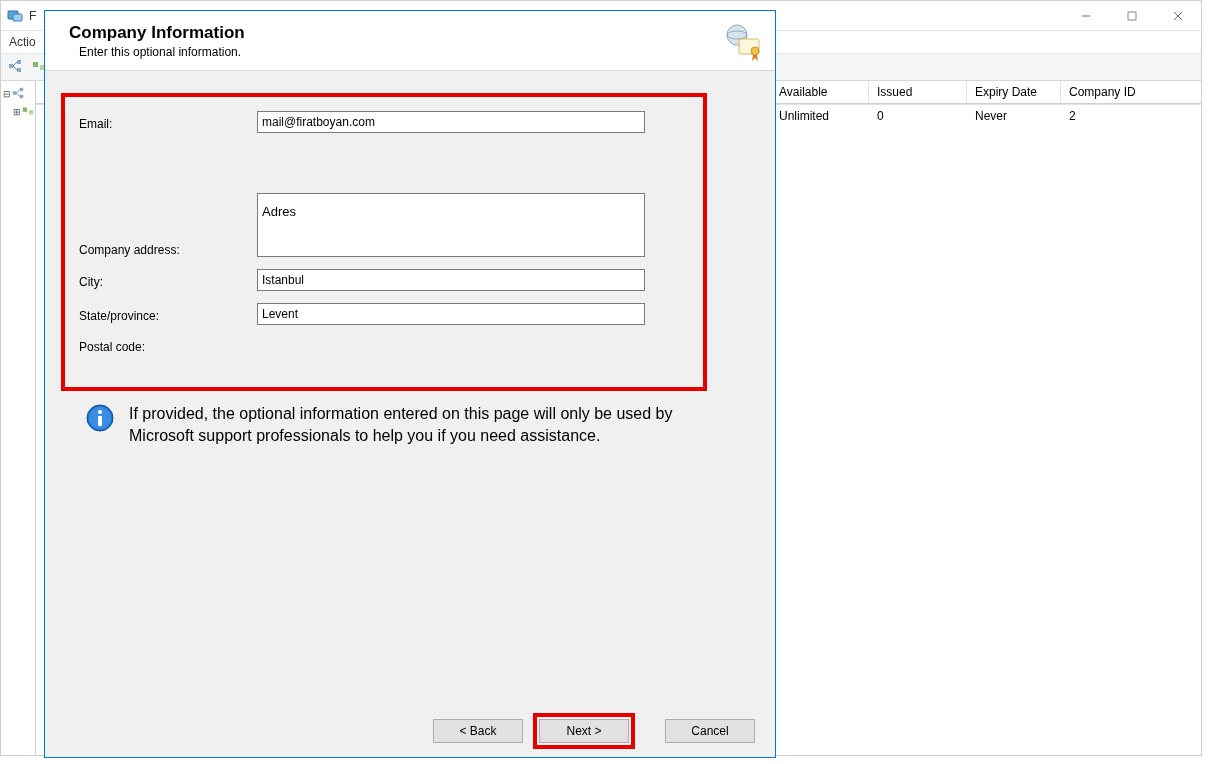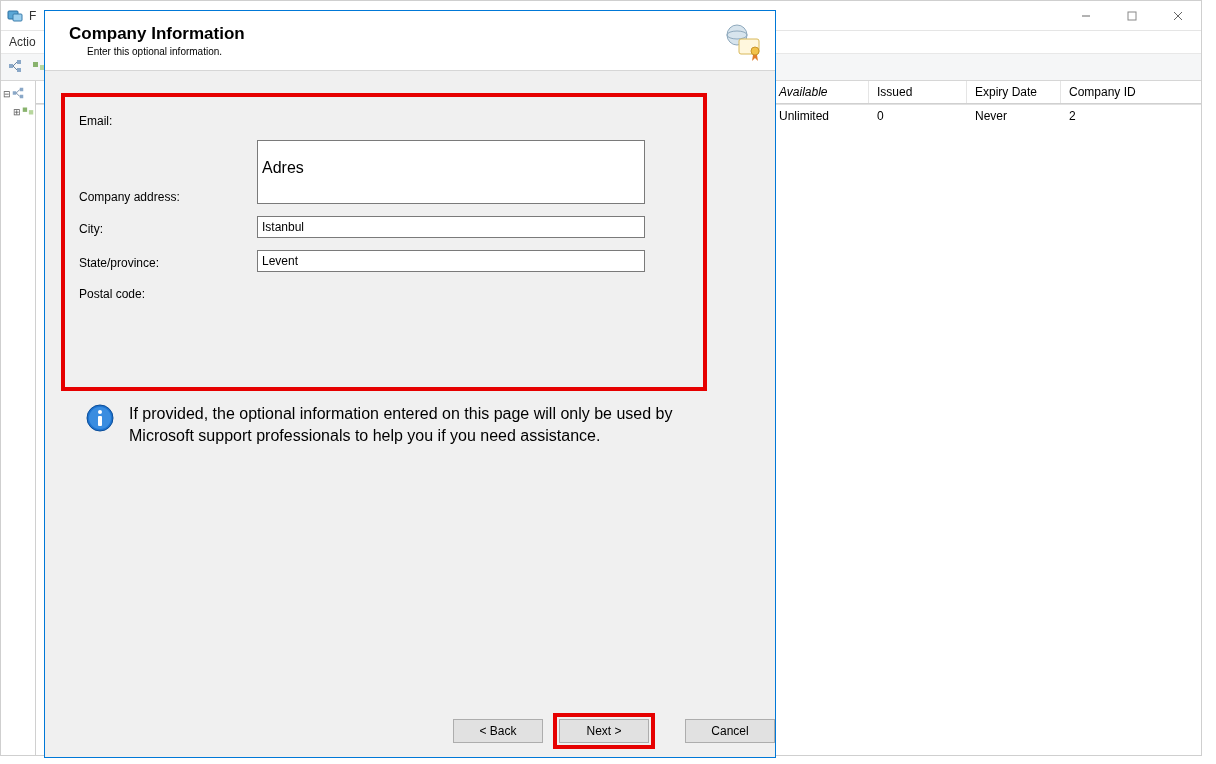--- a/index.html
+++ b/index.html
@@ -152,22 +152,22 @@
     padding: 8px 18px 8px 24px;
     display: flex;
     align-items: center;
     position: relative;
   }
   .wizard-header .heading {
     font-weight: bold;
     font-size: 17px;
   }
   .wizard-header .subheading {
-    font-size: 10px;
-    margin-left: 18px;
+    font-size: 12px;
+    margin-left: 10px;
     margin-top: 2px;
   }
   .wizard-header-icon {
     position: absolute;
     right: 12px;
     top: 10px;
     width: 40px; height: 40px;
   }
   .wizard-body {
     flex: 1;
@@ -213,24 +213,25 @@
   }
   .text-input.focus {
     border: 1px solid #0078d7;
   }
   .text-area {
     width: 388px;
     height: 64px;
     border: 1px solid #7a7a7a;
     background: #fff;
     font-family: inherit;
-    font-size: 16px;
-    padding: 18px 4px;
+    font-size: 13px;
+    padding: 10px 4px;
     resize: none;
     outline: none;
+    margin-top: 48px;
   }
 
   .info-row {
     position: absolute;
     top: 332px;
     left: 40px;
     width: 620px;
     display: flex;
     align-items: flex-start;
     gap: 14px;
@@ -245,20 +246,21 @@
     color: #000;
     padding-top: 0px;
   }
 
   .wizard-footer {
     height: 52px;
     background: #f0f0f0;
     display: flex;
     align-items: center;
     justify-content: flex-end;
+    padding-right: 20px;
     gap: 10px;
   }
   .btn {
     width: 90px;
     height: 24px;
     background: #e1e1e1;
     border: 1px solid #adadad;
     font-family: inherit;
     font-size: 12px;
     cursor: pointer;
@@ -346,21 +348,21 @@
           <svg width="14" height="14" viewBox="0 0 16 16">
               <rect x="2" y="4" width="5" height="5" fill="#89b36e"></rect>
               <rect x="9" y="7" width="5" height="5" fill="#b7d69d"></rect>
             </svg>
         </span>
       </div>
     </div>
     <div class="content-panel">
       <div class="col-headers">
         <div class="col" style="width:735px;border-right:none;"></div>
-        <div class="col" style="width:98px;font-style:italic;">Available</div>
+        <div class="col" style="width:98px;">Available</div>
         <div class="col" style="width:98px;">Issued</div>
         <div class="col" style="width:94px;">Expiry Date</div>
         <div class="col" style="width:110px;border-right:none;">Company ID</div>
         <div class="header-underline"></div>
       </div>
       <div class="data-row">
         <div class="data-cell" style="width:735px;"></div>
         <div class="data-cell" style="width:98px;">Unlimited</div>
         <div class="data-cell" style="width:98px;">0</div>
         <div class="data-cell" style="width:94px;">Never</div>
@@ -386,20 +388,21 @@
       </svg>
     </div>
   </div>
   <div class="wizard-body">
 
     <div class="form-box">
       <div class="form-inner">
 
         <div class="form-row">
           <div class="form-label">Email:</div>
+          <input class="text-input" type="text" value="mail@firatboyan.com" style="">
         </div>
 
 
         <div class="form-row addr">
           <div class="form-label">Company address:</div>
           <textarea class="text-area" style="">Adres</textarea>
         </div>
 
         <div class="form-row">
           <div class="form-label">City:</div>

